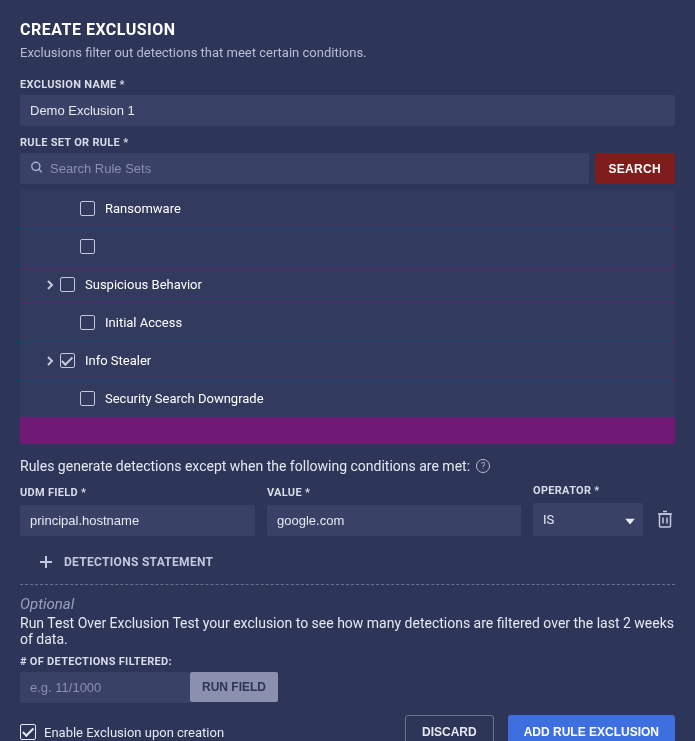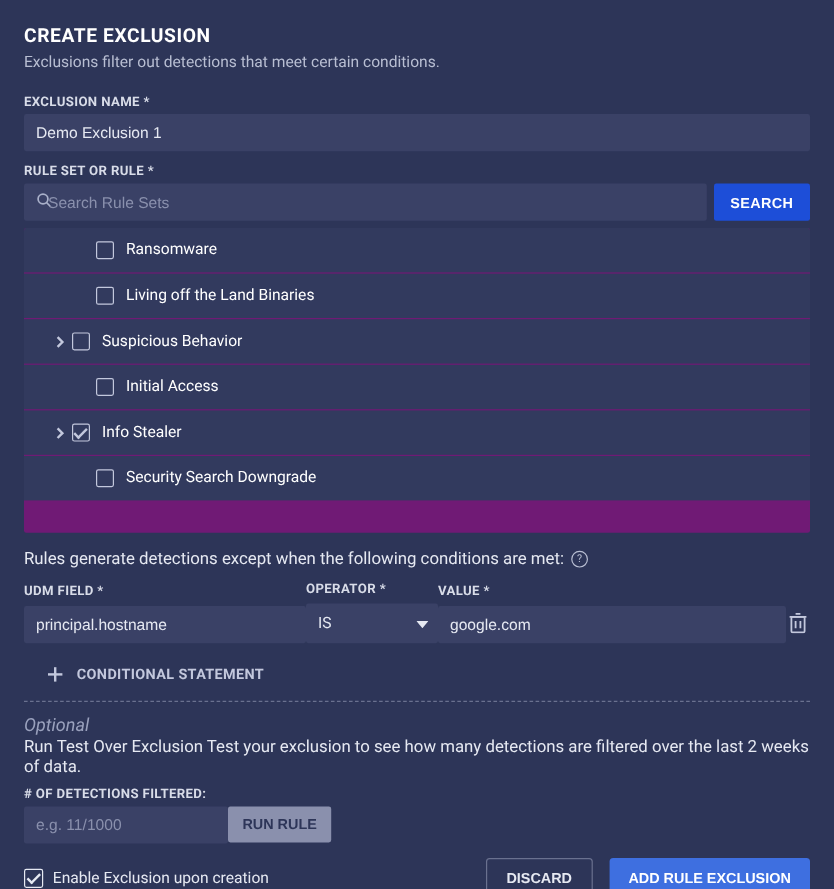--- a/index.html
+++ b/index.html
@@ -57,24 +57,24 @@
     flex: 1;
   }
   .search-wrap .search-icon {
     position: absolute;
     left: 10px;
     top: 50%;
     transform: translateY(-50%);
     color: #a9b0c9;
   }
   .search-wrap input {
-    padding-left: 20px;
+    padding-left: 30px;
   }
   .search-btn {
-    background: #1d4ed8;
+    background: #7f1d1d;
     border: none;
     border-radius: 2px;
     color: #ffffff;
     font-weight: 700;
     font-size: 12px;
     letter-spacing: 0.3px;
     padding: 0 14px;
     cursor: pointer;
   }
   .rule-list {
@@ -137,20 +137,21 @@
     border: 1.2px solid #b8bed2;
     border-radius: 50%;
     display: inline-flex;
     align-items: center;
     justify-content: center;
     font-size: 9px;
     color: #b8bed2;
   }
   .cond-row {
     display: flex;
+    gap: 12px;
     align-items: flex-end;
     margin-bottom: 12px;
   }
   .cond-col .field-label { margin-bottom: 6px; }
   .cond-col-field { width: 235px; }
   .cond-col-op { width: 110px; }
   .cond-col-val { flex: 1; }
   .select-wrap {
     position: relative;
   }
@@ -315,21 +316,20 @@
 
   <div class="rule-list" style="height:254px">
     <div class="rule-row indent">
       <span class="chev"></span>
       <span class="chk"></span>
       <span>Ransomware</span>
     </div>
     <div class="rule-row indent">
       <span class="chev"></span>
       <span class="chk"></span>
-      <span>Living off the Land Binaries</span>
     </div>
     <div class="rule-row">
       <span class="chev">
         <svg width="8" height="12" viewBox="0 0 8 12" fill="none" stroke="currentColor" stroke-width="2">
             <polyline points="2,2 6,6 2,10"></polyline>
           </svg>
       </span>
       <span class="chk"></span>
       <span>Suspicious Behavior</span>
     </div>
@@ -356,60 +356,60 @@
 
   <div class="conditions-intro">
     <span>Rules generate detections except when the following conditions are met:</span>
     <span class="help-icon">?</span>
   </div>
 
   <div class="cond-row">
     <div class="cond-col cond-col-field">
       <div class="field-label">UDM FIELD *</div>
       <input class="text-input" value="principal.hostname" style="">
+    </div>
+    <div class="cond-col cond-col-val">
+      <div class="field-label">VALUE *</div>
+      <input class="text-input" value="google.com" style="">
     </div>
     <div class="cond-col cond-col-op">
       <div class="field-label">OPERATOR *</div>
       <div class="select-wrap">
         <div class="select-input">IS</div>
         <span class="select-arrow">
           <svg width="10" height="6" viewBox="0 0 10 6" fill="#e6e9f2">
               <polygon points="0,0 10,0 5,6"></polygon>
             </svg>
         </span>
       </div>
     </div>
-    <div class="cond-col cond-col-val">
-      <div class="field-label">VALUE *</div>
-      <input class="text-input" value="google.com" style="">
-    </div>
     <div class="trash-btn">
       <svg width="16" height="18" viewBox="0 0 16 18" fill="none" stroke="currentColor" stroke-width="1.5">
         <rect x="2.5" y="4" width="11" height="13" rx="1"></rect>
         <line x1="1" y1="4" x2="15" y2="4"></line>
         <line x1="6" y1="1.5" x2="10" y2="1.5"></line>
         <line x1="6" y1="7.5" x2="6" y2="13.5"></line>
         <line x1="10" y1="7.5" x2="10" y2="13.5"></line>
       </svg>
     </div>
   </div>
 
   <div class="add-cond">
     <span class="plus-icon"></span>
-    <span>CONDITIONAL STATEMENT</span>
+    <span>DETECTIONS STATEMENT</span>
   </div>
 
   <div class="dashed-sep"></div>
 
   <div class="optional-label">Optional</div>
   <div class="run-test-desc">Run Test Over Exclusion Test your exclusion to see how many detections are filtered over the last 2 weeks of data.</div>
   <div class="field-label"># OF DETECTIONS FILTERED:</div>
   <div class="run-test-row">
     <input class="text-input det-input" placeholder="e.g. 11/1000" style="">
-    <button class="run-test-btn">RUN RULE</button>
+    <button class="run-test-btn">RUN FIELD</button>
   </div>
 
   <div class="footer-row">
     <label class="enable-chk">
       <span class="enable-box"></span>
       <span>Enable Exclusion upon creation</span>
     </label>
     <button class="btn-secondary">DISCARD</button>
     <button class="btn-primary">ADD RULE EXCLUSION</button>
   </div>

